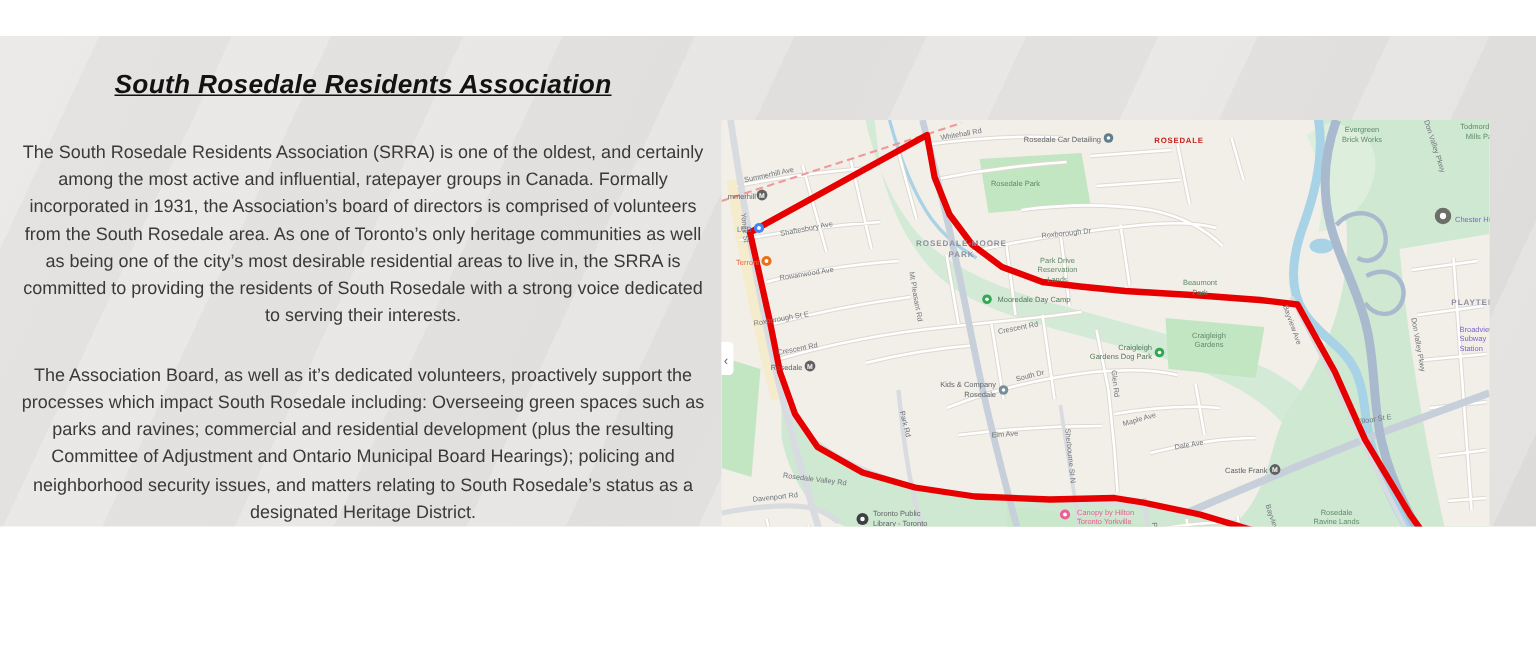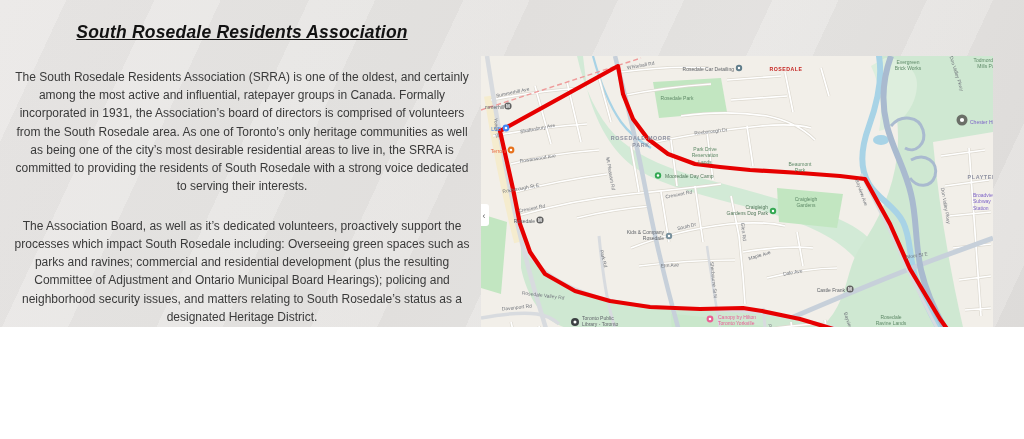--- a/index.html
+++ b/index.html
@@ -2,20 +2,21 @@
 <html><head>
 <meta charset="utf-8">
 <style>
   html,body{margin:0;padding:0;}
   body{font-family:"Liberation Sans",sans-serif;}
   .canvas{
     position:relative;width:1024px;height:327px;overflow:hidden;
     background:
       repeating-linear-gradient(115deg, rgba(255,255,255,.10) 0 60px, rgba(0,0,0,.018) 60px 140px),
       linear-gradient(115deg,#eae8e6 0%,#e5e3e1 45%,#e8e6e4 65%,#e1dfdd 100%);
+    margin-top: 24px;
   }
   .text-panel{
     position:absolute;left:12px;top:22px;width:460px;text-align:center;color:#3a3a3a;
   }
   .panel-title{
     font-size:17.5px;font-weight:bold;font-style:italic;text-decoration:underline;
     color:#121212;margin:0 0 25px 0;letter-spacing:.2px;
   }
   .panel-para{font-size:12px;line-height:1.52;margin:0 0 21px 0;}
   .map-wrap{

